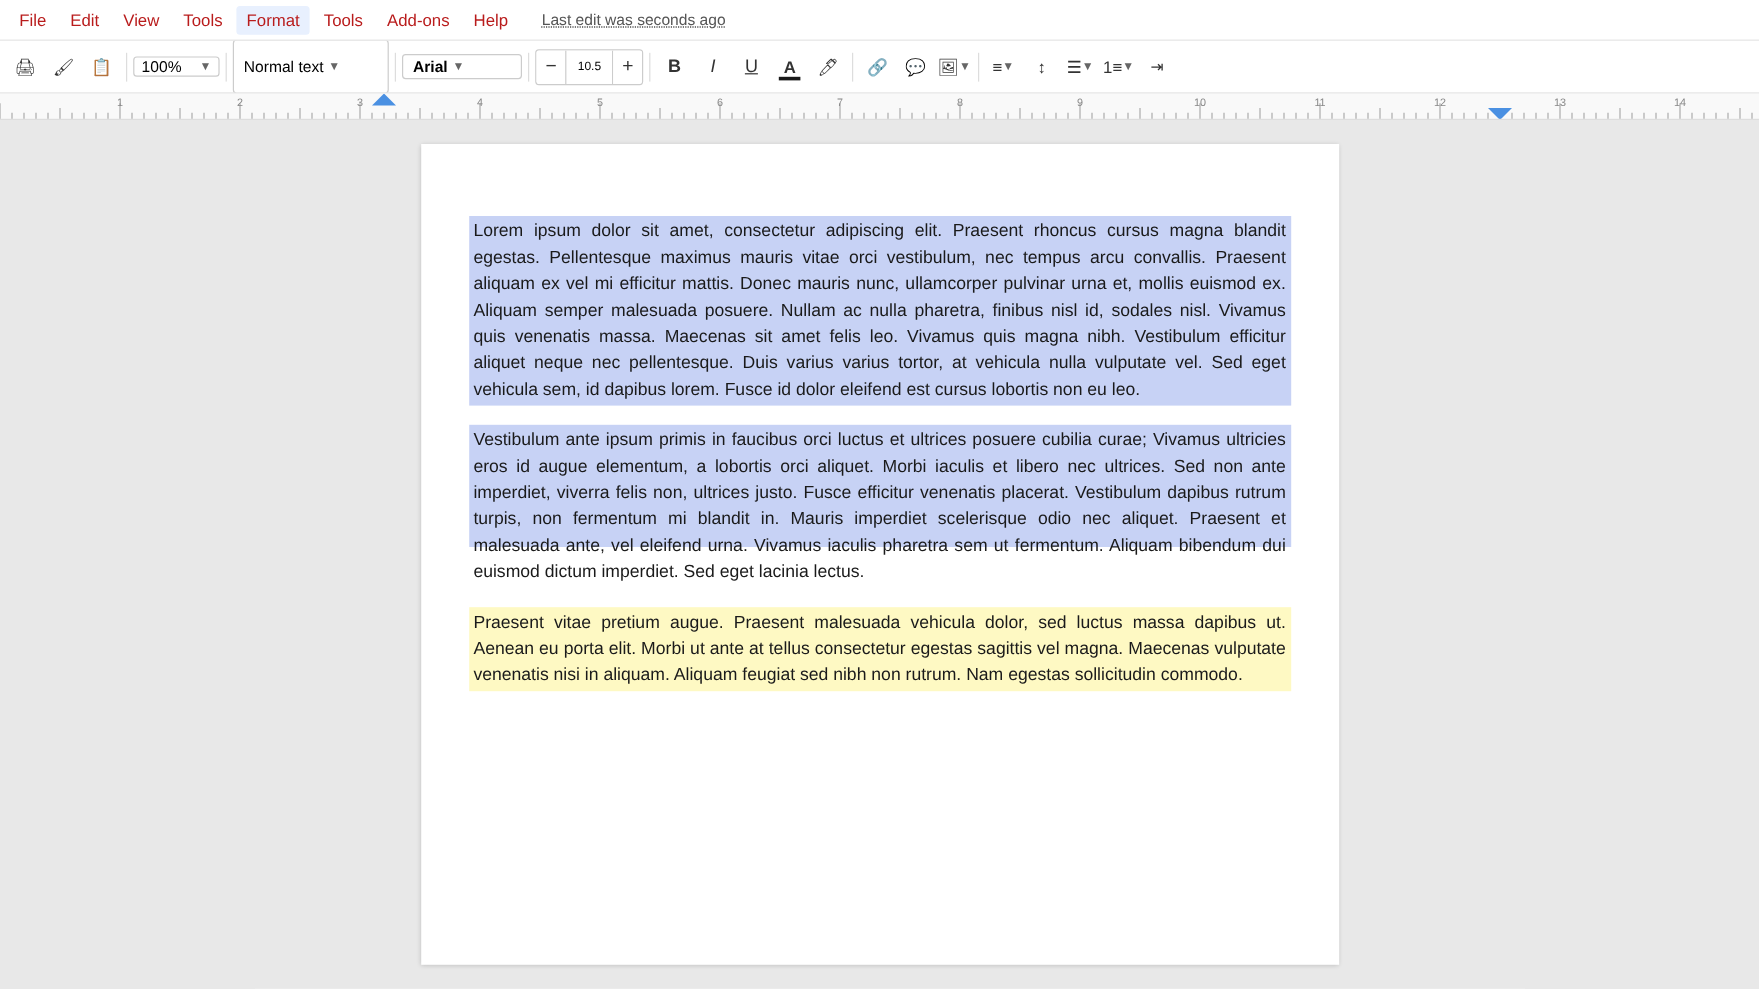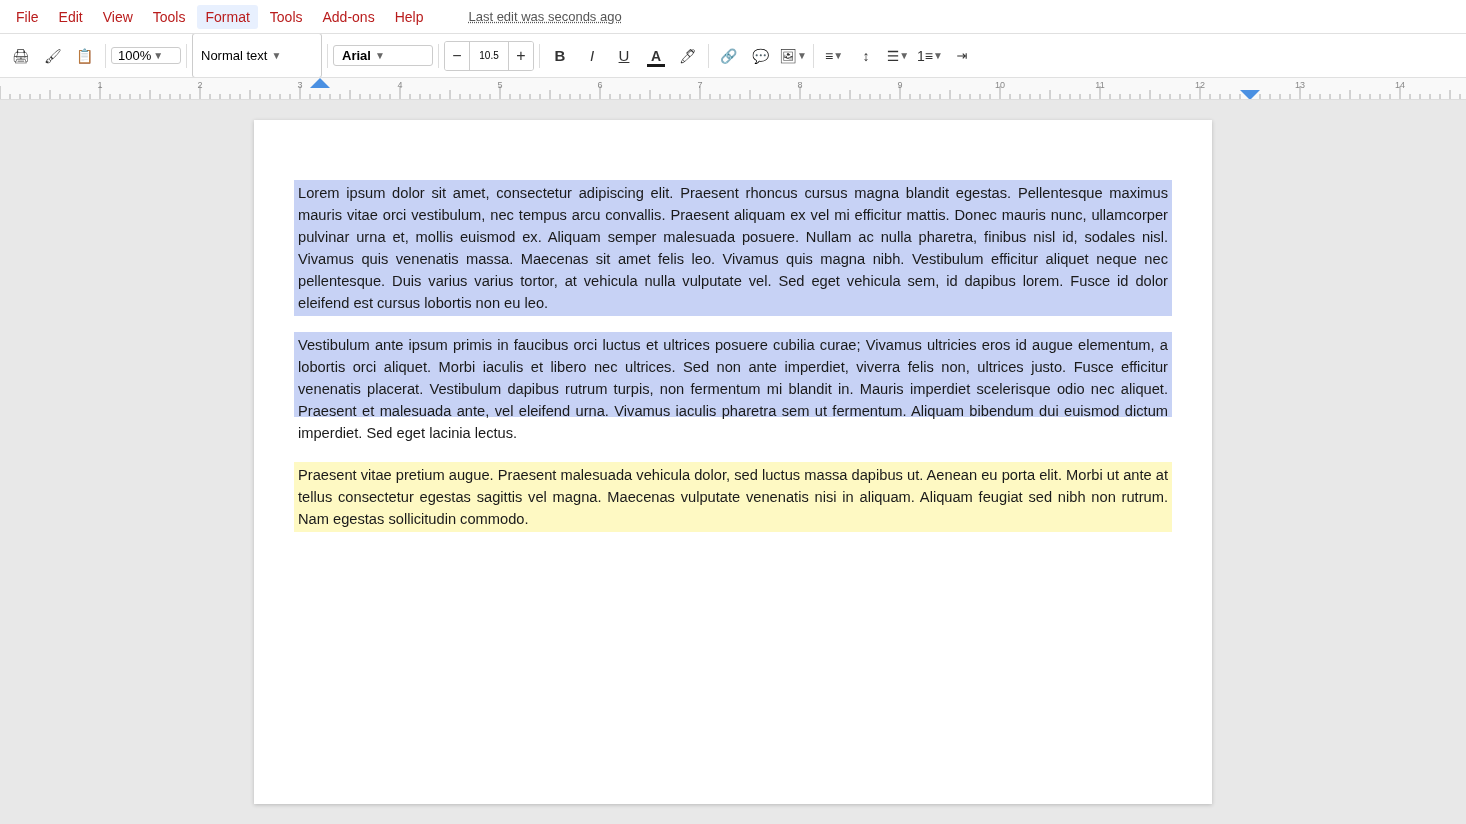--- a/index.html
+++ b/index.html
@@ -17,21 +17,21 @@
     }
     .menu-item {
       padding: 4px 8px;
       font-size: 14px;
       cursor: pointer;
       border-radius: 3px;
       color: #b91c1c;
     }
     .menu-item.active { background: #e8f0fe; }
     .last-edit {
-      margin-left: 33px;
+      margin-left: 16px;
       font-size: 13px;
       color: #555;
       text-decoration: underline;
       text-decoration-style: dotted;
       cursor: pointer;
     }
 
     
     .toolbar {
       display: flex;
@@ -65,21 +65,21 @@
     }
     .zoom-select {
       display: flex;
       align-items: center;
       border: 1px solid #ccc;
       border-radius: 3px;
       padding: 0 6px;
       font-size: 13px;
       cursor: pointer;
       background: #fff;
-      gap: 2px;
+      gap: 15px;
       min-width: 70px;
     }
     .style-select {
       display: flex;
       align-items: center;
       border: 1px solid #ccc;
       border-radius: 3px;
       padding: 14px 8px;
       font-size: 13px;
       cursor: pointer;
@@ -140,21 +140,21 @@
     .doc-area {
       background: #e8e8e8;
       min-height: calc(100vh - 100px);
       display: flex;
       justify-content: center;
       padding: 20px 0;
       position: relative;
     }
     .page {
       background: #fff;
-      width: 958px;
+      width: 765px;
       min-height: 660px;
       box-shadow: 0 1px 4px rgba(0,0,0,0.2);
       padding: 60px 40px 40px 40px;
       position: relative;
     }
     .text-block {
       font-family: Arial, sans-serif;
       font-size: 11pt;
       line-height: 1.5;
       color: #1a1a1a;

